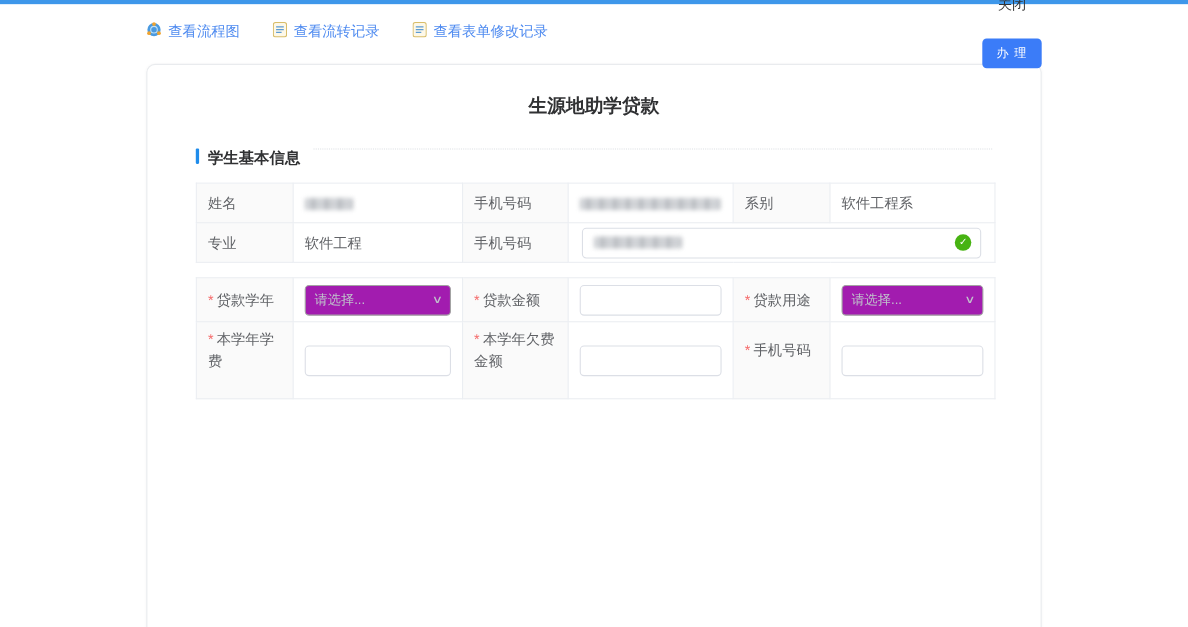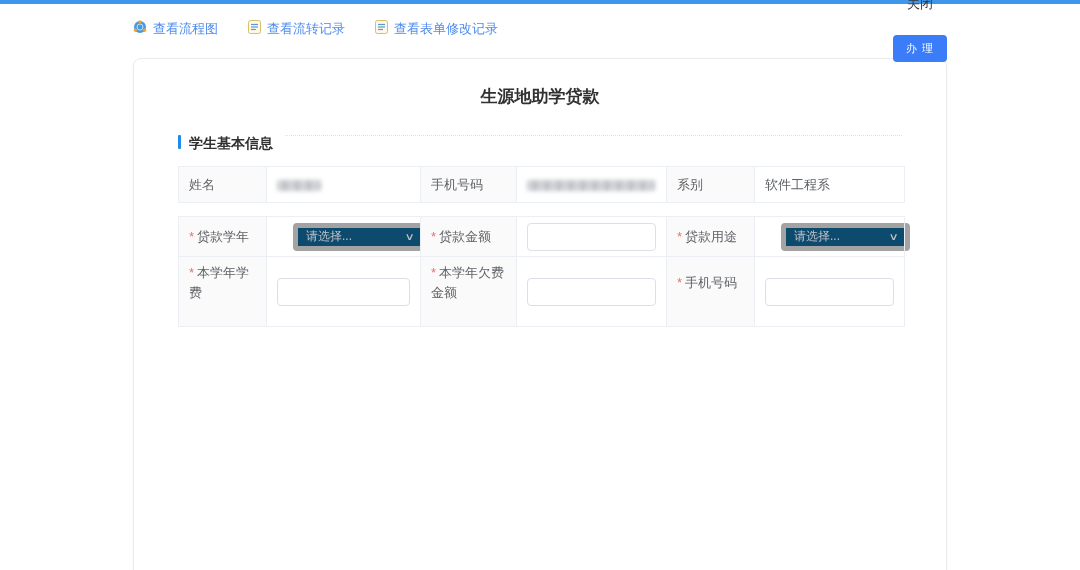--- a/index.html
+++ b/index.html
@@ -32,21 +32,21 @@
     background:repeating-linear-gradient(90deg,#a9adb3 0px,#c9ccd1 4px,#8f949b 8px,#d4d6da 12px); }
   .red-name { width:44px; } .red-id { width:128px; } .red-phone { width:80px; margin-left:10px; }
 
   .mock-input { display:flex; align-items:center; height:28px; border:1px solid #dcdfe6; border-radius:4px; background:#fff; }
   .phone-input { margin:0 2px; justify-content:space-between; padding-right:8px; }
   .check-badge { width:15px; height:15px; border-radius:50%; background:#47b312; color:#fff; font-size:9px;
     line-height:15px; text-align:center; flex:0 0 auto; }
 
   .ctl-cell { padding:0 10px; }
   .select-box { display:flex; align-items:center; justify-content:space-between; height:28px; width:100%;
-    border:5px solid #a3a3a3; border-radius:4px; padding:0 8px; background:#0c4a6e; cursor:pointer;margin-left:16px; }
+    border:1px solid #a3a3a3; border-radius:4px; padding:0 8px; background:#a21caf; cursor:pointer; }
   .placeholder { color:#bfc3cb; font-size:12px; }
   .chevron { color:#c0c4cc; font-size:10px; transform:scaleX(1.4); }
   input.text-input { width:100%; height:28px; border:1px solid #dcdfe6; border-radius:4px; outline:none;
     font-size:13px; color:#606266; padding:0 8px; background:#fff; }
   .r1 td { height:40px; } .r2 td { height:48px; } .r3 td { height:40px; }
   .r2 .lbl { line-height:1.5; padding-top:6px; padding-bottom:24px; }
 
   .upload-btn { display:inline-flex; align-items:center; gap:6px; border:1px solid #dcdfe6; border-radius:4px;
     background:#fff; padding:6px 13px; font-size:12px; color:#606266; cursor:pointer; }
 </style>
@@ -118,20 +118,31 @@
       </colgroup>
     <tbody>
         <tr>
       <td class="lbl">姓名</td>
       <td><span class="redacted red-name"></span></td>
       <td class="lbl">手机号码</td>
       <td><span class="redacted red-id"></span></td>
       <td class="lbl">系别</td>
       <td>软件工程系</td>
     </tr>
+    <tr>
+      <td class="lbl">专业</td>
+      <td>软件工程</td>
+      <td class="lbl">手机号码</td>
+      <td colspan="3">
+        <div class="mock-input phone-input">
+          <span class="redacted red-phone"></span>
+          <span class="check-badge">✓</span>
+        </div>
+      </td>
+    </tr>
   </tbody>
     </table>
 
 
   <table class="t2">
     <colgroup>
         <col style="width:88px">
         <col style="width:154px">
         <col style="width:96px">
         <col style="width:150px">

